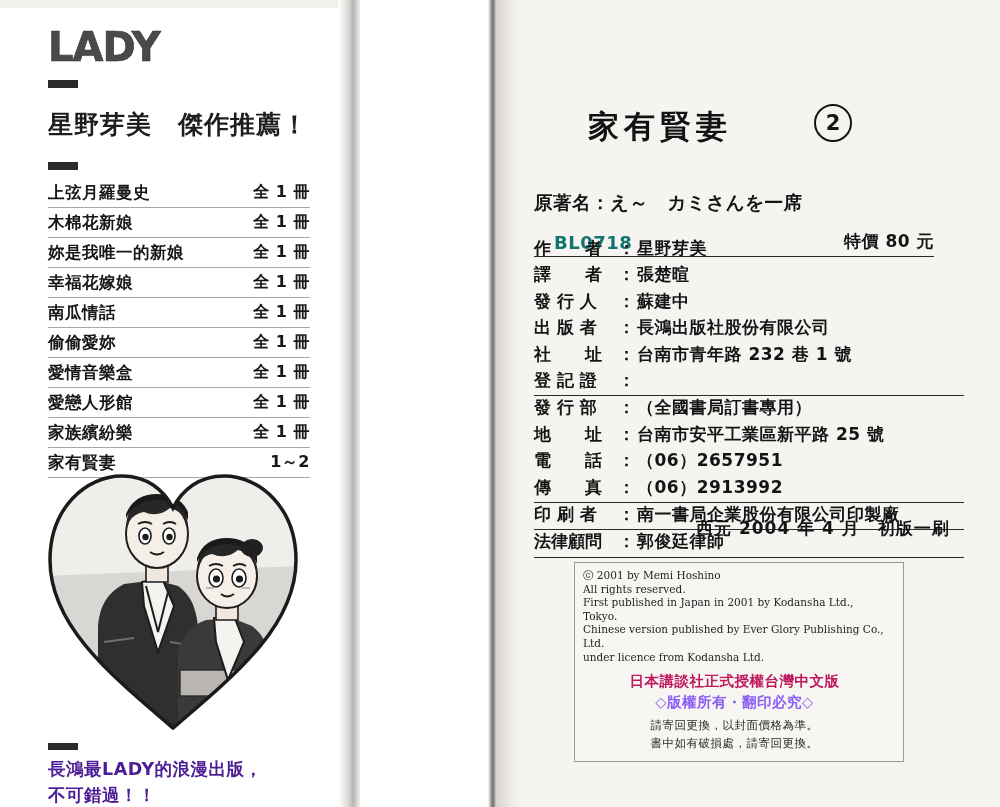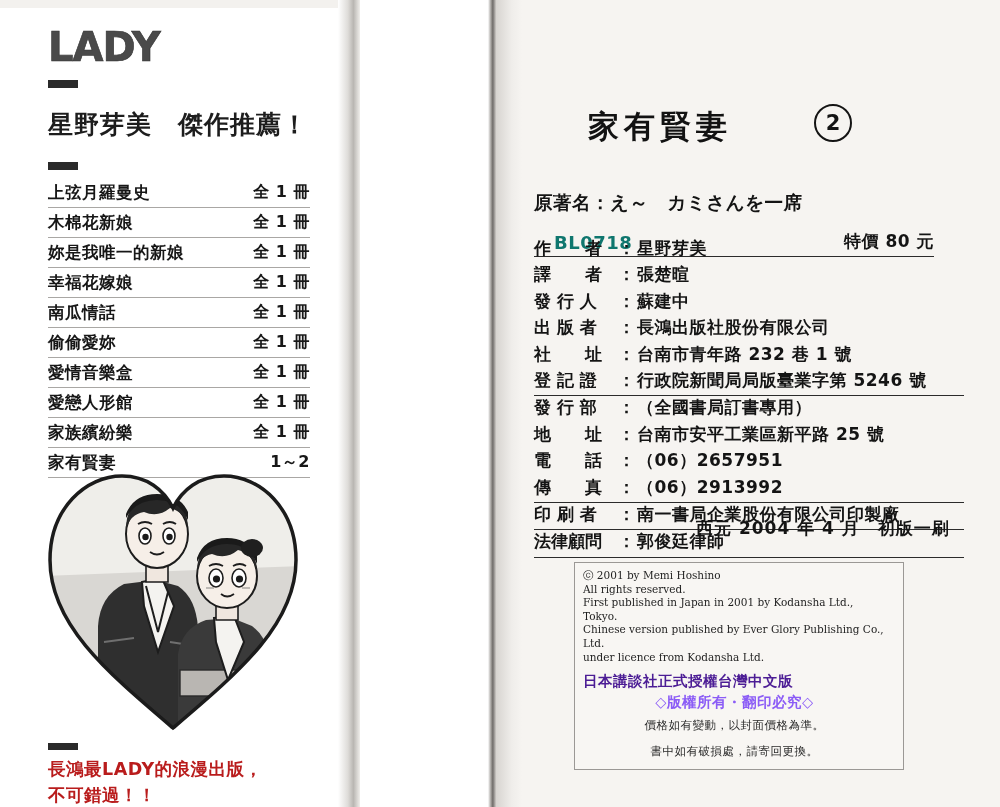--- a/index.html
+++ b/index.html
@@ -150,21 +150,21 @@
     height: 275px;
   }
   .footer-text {
     position: absolute;
     left: 48px;
     top: 748px;
     width: 280px;
     font-size: 17.5px;
     font-weight: bold;
     line-height: 26px;
-    color: #b91c1c;
+    color: #4c1d95;
     letter-spacing: 0.5px;
   }
 
   
   .rt-title {
     position: absolute;
     left: 92px;
     top: 106px;
     font-size: 31px;
     font-weight: bold;
@@ -254,46 +254,46 @@
     padding: 6px 17px 10px 8px;
     box-sizing: border-box;
   }
   .copy-en {
     font-family: "DejaVu Serif", serif;
     font-size: 10.5px;
     line-height: 13.6px;
     color: #1e1e1e;
   }
   .copy-cn1 {
-    text-align: left;
+    text-align: center;
     font-size: 14.5px;
     font-weight: bold;
     margin-top: 8px;
-    color: #4c1d95;
+    color: #be185d;
     letter-spacing: 0.5px;
   }
   .copy-cn2 {
     text-align: center;
     font-size: 14.5px;
     font-weight: bold;
     margin-top: 2px;
     color: #8b5cf6;
     letter-spacing: 0.5px;
   }
   .copy-cn3 {
     text-align: center;
     font-size: 11.5px;
     margin-top: 6px;
     color: #2a2a2a;
     letter-spacing: 0.5px;
   }
   .copy-cn4 {
     text-align: center;
     font-size: 11.5px;
-    margin-top: 11px;
+    margin-top: 3px;
     color: #2a2a2a;
     letter-spacing: 0.5px;
   }
 </style>
 </head>
 <body>
 
 <div class="page">
 
   <div class="left-page">
@@ -469,21 +469,20 @@
         <span class="val">長鴻出版社股份有限公司</span>
       </div>
       <div class="info-row">
         <span class="lbl">社　　址</span>
         <span class="colon">：</span>
         <span class="val">台南市青年路 232 巷 1 號</span>
       </div>
       <div class="info-row underline-row">
         <span class="lbl">登 記 證</span>
         <span class="colon">：</span>
-        <span class="val">行政院新聞局局版臺業字第 5246 號</span>
       </div>
       <div class="info-row">
         <span class="lbl">發 行 部</span>
         <span class="colon">：</span>
         <span class="val">（全國書局訂書專用）</span>
       </div>
       <div class="info-row">
         <span class="lbl">地　　址</span>
         <span class="colon">：</span>
         <span class="val">台南市安平工業區新平路 25 號</span>
@@ -513,19 +512,19 @@
     <div class="rt-date">西元 2004 年 4 月　初版一刷</div>
 
     <div class="copybox">
       <div class="copy-en">ⓒ 2001 by Memi Hoshino</div>
       <div class="copy-en">All rights reserved.</div>
       <div class="copy-en">First published in Japan in 2001 by Kodansha Ltd., Tokyo.</div>
       <div class="copy-en">Chinese version published by Ever Glory Publishing Co., Ltd.</div>
       <div class="copy-en">under licence from Kodansha Ltd.</div>
       <div class="copy-cn1">日本講談社正式授權台灣中文版</div>
       <div class="copy-cn2">◇版權所有・翻印必究◇</div>
-      <div class="copy-cn3">價格如有變動，以封面價格為準。</div>
+      <div class="copy-cn3">請寄回更換，以封面價格為準。</div>
       <div class="copy-cn4">書中如有破損處，請寄回更換。</div>
     </div>
   </div>
   <div class="right-edge-shade"></div>
 
 </div>
 
 </body></html>

